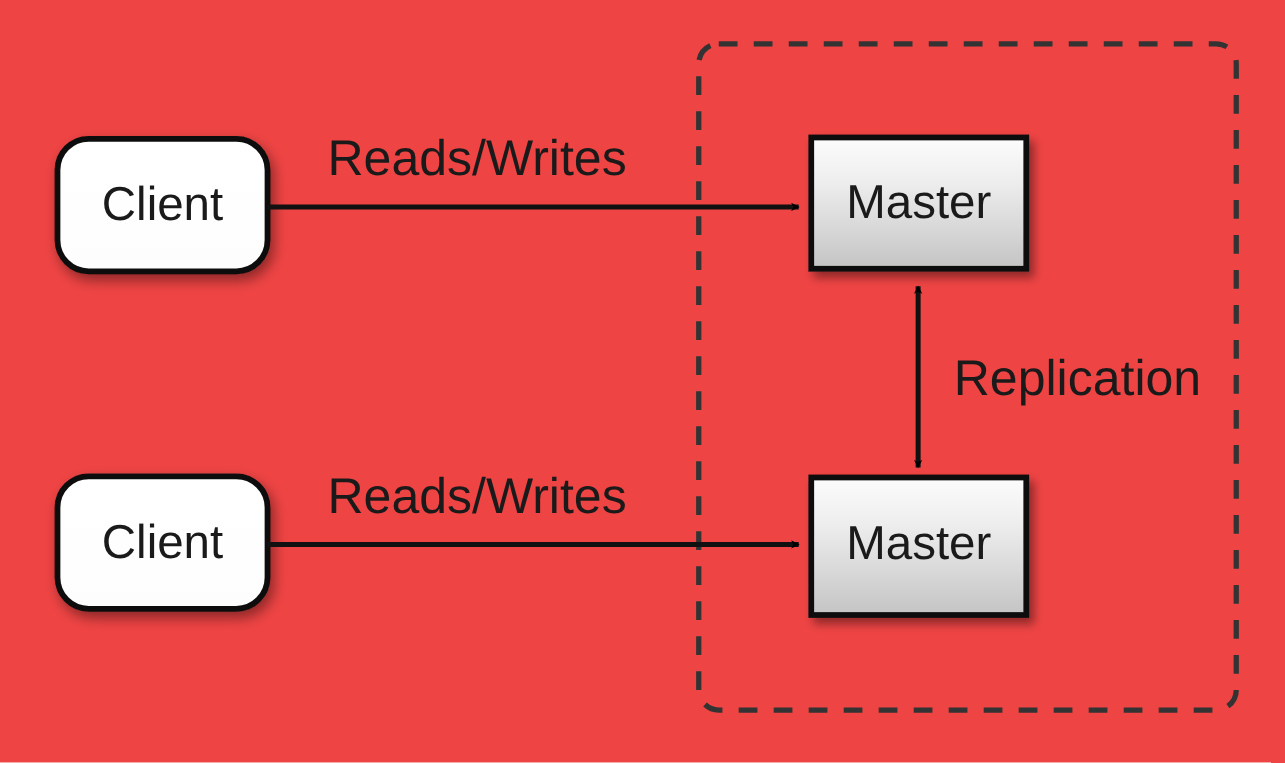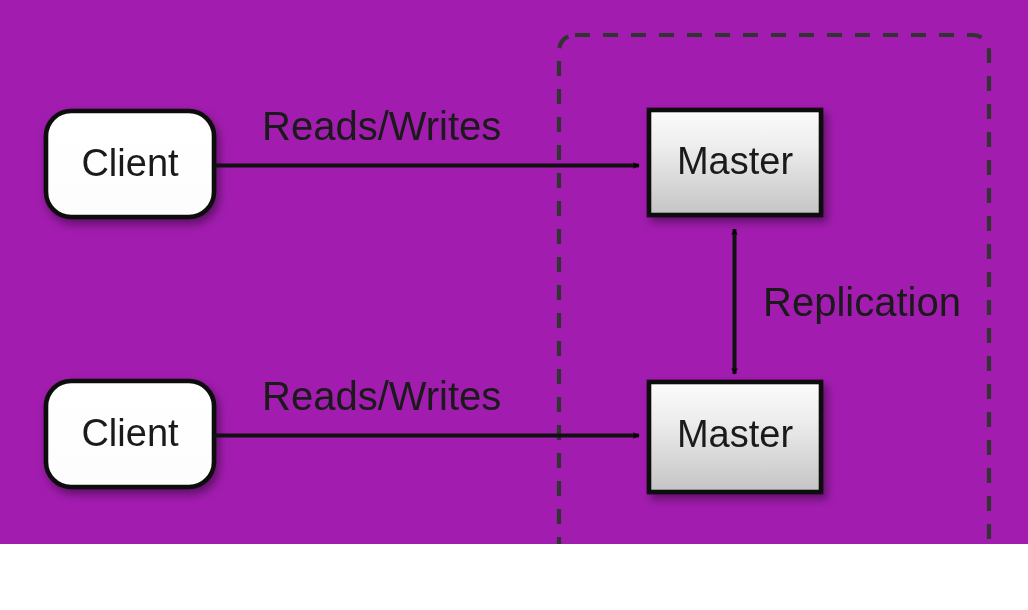--- a/index.html
+++ b/index.html
@@ -7,22 +7,22 @@
     margin: 0;
     padding: 0;
     background: #ffffff;
   }
   body {
     font-family: "Liberation Sans", sans-serif;
   }
   #diagram-root {
     position: relative;
     width: 1028px;
-    height: 544px;
-    background: #a21caf;
+    height: 610px;
+    background: #ef4444;
     overflow: hidden;
   }
   #diagram-svg {
     display: block;
     width: 1028px;
     height: 610px;
   }
   .node-label {
     font-family: "Liberation Sans", sans-serif;
     font-size: 38px;

